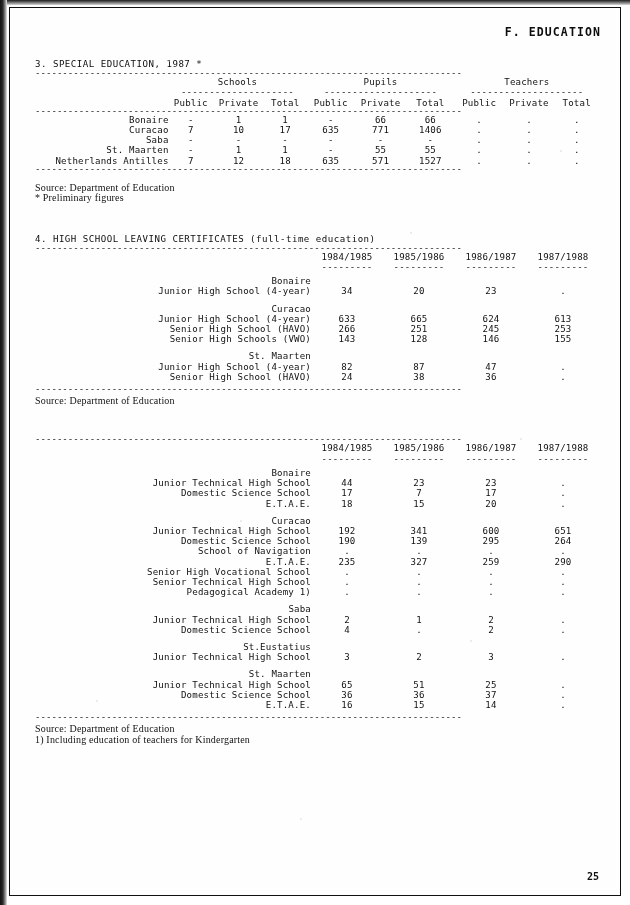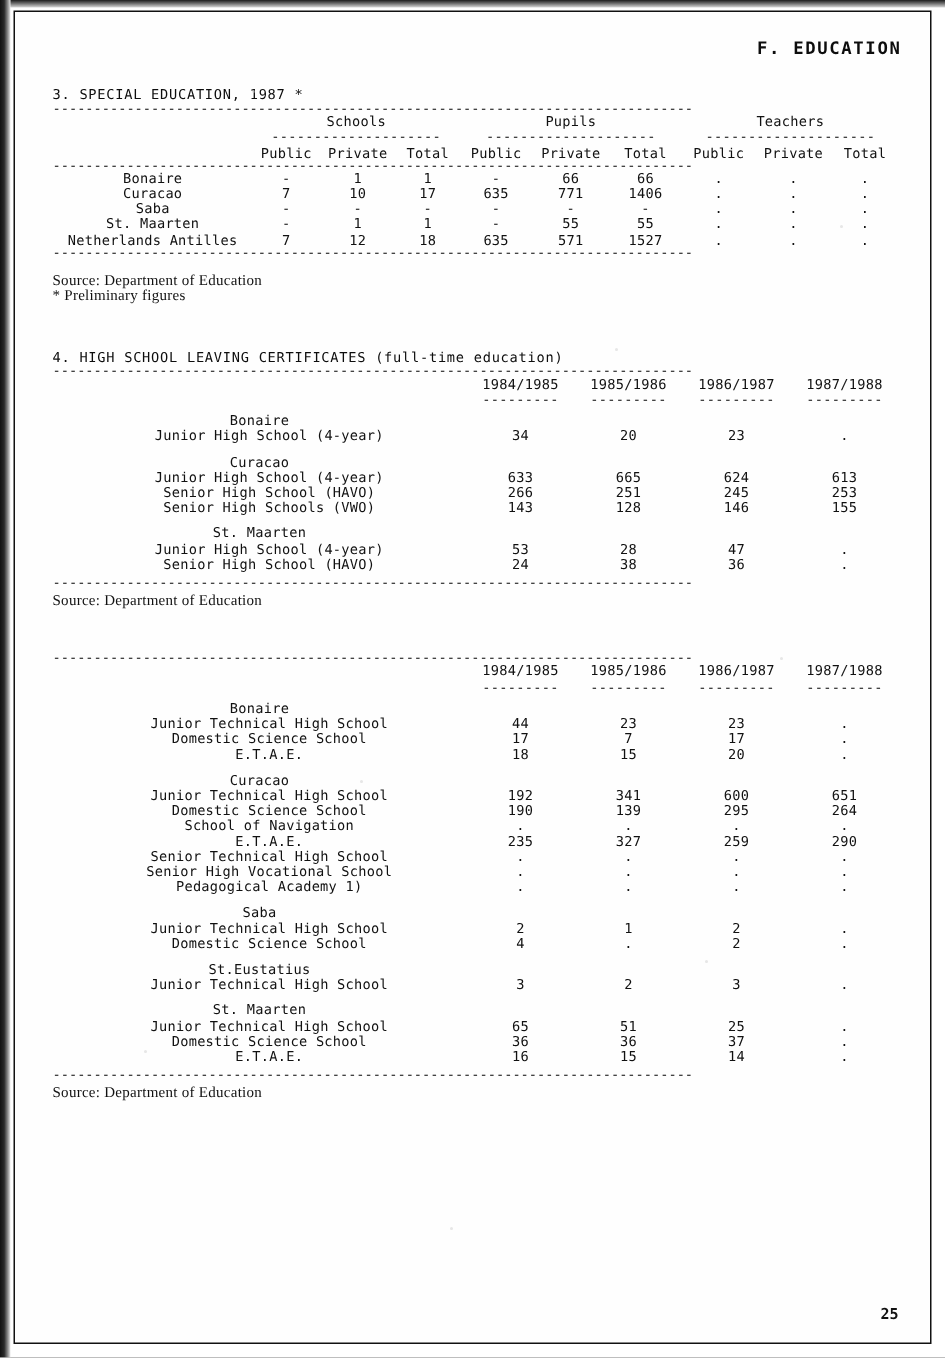--- a/index.html
+++ b/index.html
@@ -104,21 +104,21 @@
   }
   table.t td, table.t th {
     padding: 0;
     font-weight: normal;
     font-size: 9.1px;
     line-height: 10.2px;
     vertical-align: bottom;
     white-space: pre;
     letter-spacing: 0.18px;
   }
-  .lbl { text-align: center; }
+  .lbl { text-align: right; }
   .num { text-align: center; }
   .grp { text-align: center; }
 
   .indent1 { padding-left: 13px !important; }
   .spacer td { height: 7px; line-height: 7px; font-size: 1px; }
   .halfspacer td { height: 4px; line-height: 4px; font-size: 1px; }
 
   .underline-cell {
     white-space: pre;
     font-size: 9.1px;
@@ -391,22 +391,22 @@
               </tr>
               <tr>
                 <td class="lbl">St. Maarten</td>
                 <td class="num"></td>
                 <td class="num"></td>
                 <td class="num"></td>
                 <td class="num"></td>
               </tr>
               <tr>
                 <td class="lbl indent1">Junior High School (4-year)</td>
-                <td class="num">53</td>
-                <td class="num">28</td>
+                <td class="num">82</td>
+                <td class="num">87</td>
                 <td class="num">47</td>
                 <td class="num">.</td>
               </tr>
               <tr>
                 <td class="lbl indent1">Senior High School (HAVO)</td>
                 <td class="num">24</td>
                 <td class="num">38</td>
                 <td class="num">36</td>
                 <td class="num">.</td>
               </tr>
@@ -524,28 +524,28 @@
                 <td class="num">.</td>
               </tr>
               <tr>
                 <td class="lbl indent1">E.T.A.E.</td>
                 <td class="num">235</td>
                 <td class="num">327</td>
                 <td class="num">259</td>
                 <td class="num">290</td>
               </tr>
               <tr>
+                <td class="lbl indent1">Senior High Vocational School</td>
+                <td class="num">.</td>
+                <td class="num">.</td>
+                <td class="num">.</td>
+                <td class="num">.</td>
+              </tr>
+              <tr>
                 <td class="lbl indent1">Senior Technical High School</td>
-                <td class="num">.</td>
-                <td class="num">.</td>
-                <td class="num">.</td>
-                <td class="num">.</td>
-              </tr>
-              <tr>
-                <td class="lbl indent1">Senior High Vocational School</td>
                 <td class="num">.</td>
                 <td class="num">.</td>
                 <td class="num">.</td>
                 <td class="num">.</td>
               </tr>
               <tr>
                 <td class="lbl indent1">Pedagogical Academy 1)</td>
                 <td class="num">.</td>
                 <td class="num">.</td>
                 <td class="num">.</td>
@@ -625,20 +625,21 @@
               </tr>
               <tr class="halfspacer">
                 <td colspan="5"></td>
               </tr>
             </tbody>
         </table>
 
         <div class="rule">------------------------------------------------------------------------------</div>
         <div style="height:3px"></div>
         <div class="note">Source: Department of Education</div>
+        <div class="note">1) Including education of teachers for Kindergarten</div>
       </div>
 
     </div>
 
     <div class="pageno">25</div>
   </div>
 
   <div id="scan-gutter-top"></div>
   <div id="scan-gutter-left"></div>
 <div class="speck" style="left: 168px; top: 60px; width: 2px; height: 2px; opacity: 0.5;"></div>

